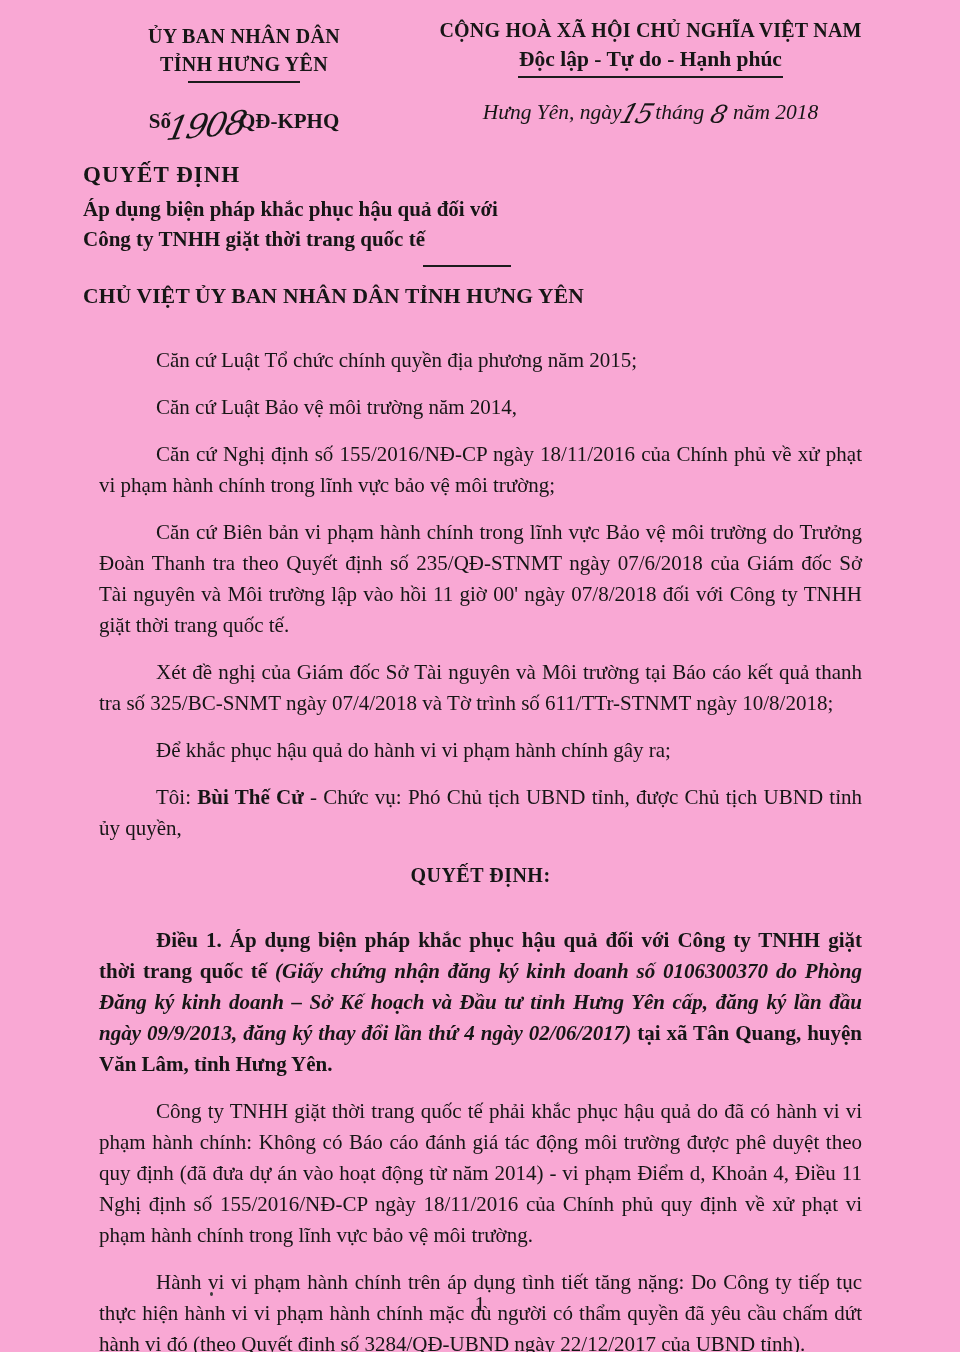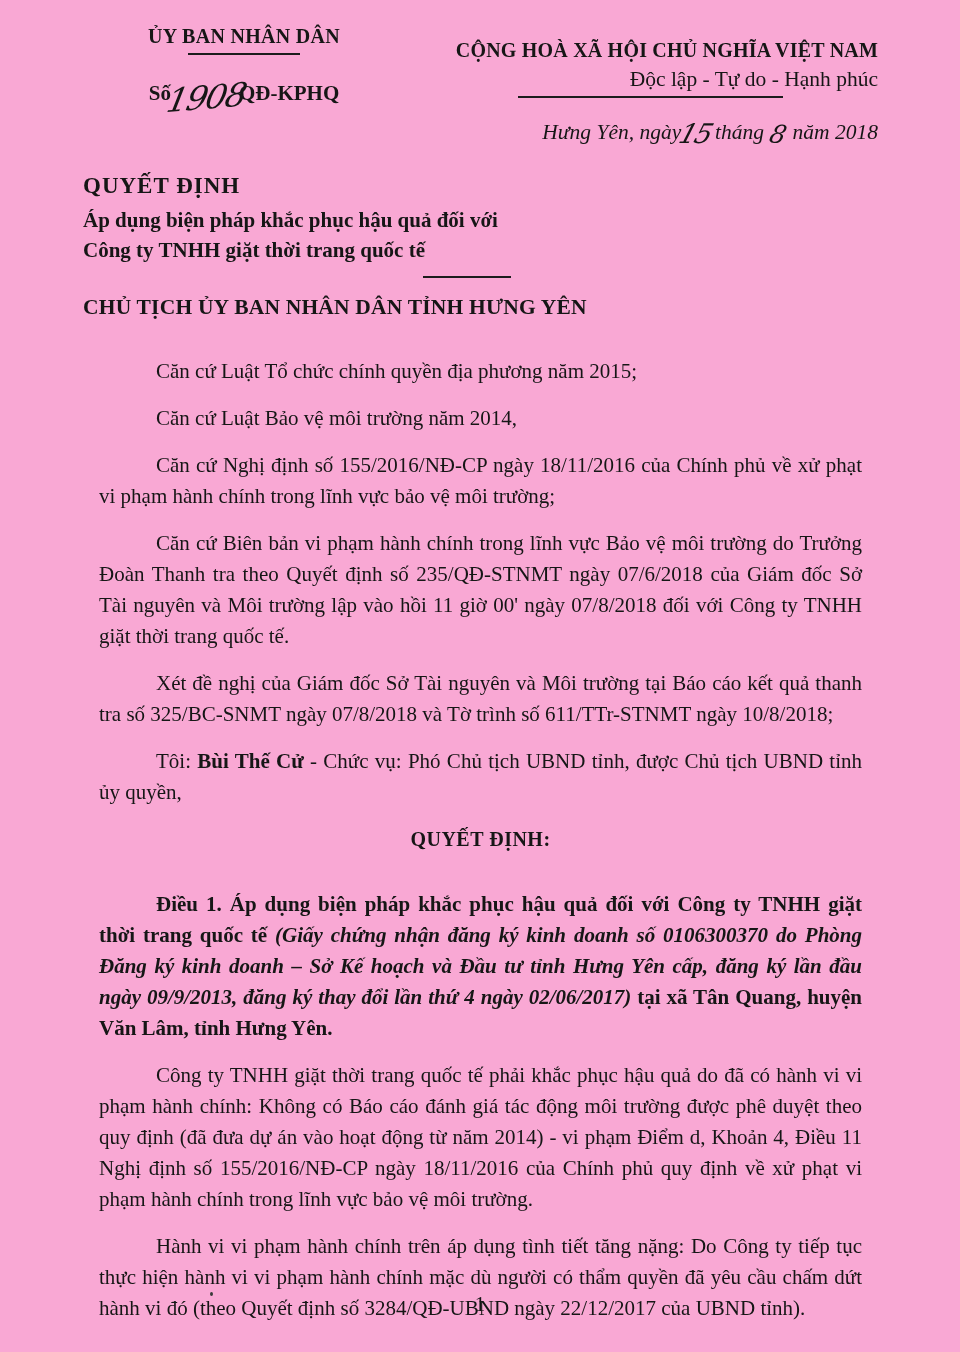--- a/index.html
+++ b/index.html
@@ -5,25 +5,25 @@
   html,body{margin:0;padding:0;background:#fff;}
   .page{
     width:960px;height:1352px;position:relative;overflow:hidden;
     background:#f9a8d4;color:#161616;box-sizing:border-box;
     padding:16px 82px 0 83px;
     font-family:"Liberation Serif","DejaVu Serif",serif;
   }
   
   .header{display:flex;justify-content:space-between;align-items:flex-start;}
   .hdr-left{width:322px;text-align:center;padding-top:6px;}
-  .hdr-right{width:455px;text-align:right;margin-top:20px;}
+  .hdr-right{width:455px;text-align:center;}
   .org-line{font-weight:bold;font-size:20px;line-height:28px;white-space:nowrap;letter-spacing:.3px;}
   .ul-left{width:112px;border-bottom:2px solid #1c1c1c;margin:3px auto 0;}
   .nation{font-weight:bold;font-size:20px;line-height:28px;white-space:nowrap;letter-spacing:.2px;}
-  .motto{font-weight:normal;font-size:21.5px;line-height:28px;margin-top:1px;white-space:nowrap;}
+  .motto{font-weight:bold;font-size:21.5px;line-height:28px;margin-top:1px;white-space:nowrap;}
   .ul-right{width:265px;border-bottom:2px solid #1c1c1c;margin:3px auto 0;}
   .doc-number{margin-top:26px;font-weight:bold;font-size:21px;white-space:nowrap;}
   .hand-num{
     display:inline-block;font-family:"DejaVu Serif",serif;font-style:italic;font-weight:normal;
     font-size:33px;line-height:10px;transform:skewX(-16deg) rotate(-5deg);
     vertical-align:-9px;margin:0 -5px 0 -3px;letter-spacing:-2px;
   }
   .date-line{margin-top:22px;font-style:italic;font-size:21.5px;white-space:nowrap;}
   .hand-day{display:inline-block;font-family:"DejaVu Serif",serif;font-style:italic;font-size:27px;
     transform:skewX(-17deg);vertical-align:-4px;line-height:10px;letter-spacing:-2px;margin:0 -1px;}
@@ -46,45 +46,47 @@
   b,i{font-family:inherit;}
 </style>
 </head>
 <body>
 
 <div class="page">
 
   <div class="header">
     <div class="hdr-left">
       <div class="org-line">ỦY BAN NHÂN DÂN</div>
+      <div class="org-line">TỈNH HƯNG YÊN</div>
       <div class="ul-left"></div>
       <div class="doc-number"><span>Số</span><span class="hand-num">1908</span><span>QĐ-KPHQ</span></div>
     </div>
     <div class="hdr-right">
       <div class="nation">CỘNG HOÀ XÃ HỘI CHỦ NGHĨA VIỆT NAM</div>
       <div class="motto">Độc lập - Tự do - Hạnh phúc</div>
       <div class="ul-right"></div>
       <div class="date-line"><span>Hưng Yên, ngày</span><span class="hand-day">15</span> <span>tháng</span> <span class="hand-month">8</span> <span>năm 2018</span></div>
     </div>
   </div>
 
   <div class="title-block">
     <div class="title-main">QUYẾT ĐỊNH</div>
     <div class="title-sub">Áp dụng biện pháp khắc phục hậu quả đối với</div>
     <div class="title-sub" style="margin-top:0;">Công ty TNHH giặt thời trang quốc tế</div>
     <div class="title-divider"></div>
-    <div class="authority">CHỦ TỊCH ỦY BAN NHÂN DÂN TỈNH HƯNG YÊN</div>
+    <div class="authority">CHỦ VIỆT ỦY BAN NHÂN DÂN TỈNH HƯNG YÊN</div>
   </div>
 
   <div class="body-text">
     <p class="para">Căn cứ Luật Tổ chức chính quyền địa phương năm 2015;</p>
     <p class="para">Căn cứ Luật Bảo vệ môi trường năm 2014,</p>
     <p class="para">Căn cứ Nghị định số 155/2016/NĐ-CP ngày 18/11/2016 của Chính phủ về xử phạt vi phạm hành chính trong lĩnh vực bảo vệ môi trường;</p>
     <p class="para">Căn cứ Biên bản vi phạm hành chính trong lĩnh vực Bảo vệ môi trường do Trưởng Đoàn Thanh tra theo Quyết định số 235/QĐ-STNMT ngày 07/6/2018 của Giám đốc Sở Tài nguyên và Môi trường lập vào hồi 11 giờ 00' ngày 07/8/2018 đối với Công ty TNHH giặt thời trang quốc tế.</p>
-    <p class="para">Xét đề nghị của Giám đốc Sở Tài nguyên và Môi trường tại Báo cáo kết quả thanh tra số 325/BC-SNMT ngày 07/8/2018 và Tờ trình số 611/TTr-STNMT ngày 10/8/2018;</p>
+    <p class="para">Xét đề nghị của Giám đốc Sở Tài nguyên và Môi trường tại Báo cáo kết quả thanh tra số 325/BC-SNMT ngày 07/4/2018 và Tờ trình số 611/TTr-STNMT ngày 10/8/2018;</p>
+    <p class="para">Để khắc phục hậu quả do hành vi vi phạm hành chính gây ra;</p>
     <p class="para"><span>Tôi: </span><b>Bùi Thế Cử</b><span> - Chức vụ: Phó Chủ tịch UBND tỉnh, được Chủ tịch UBND tỉnh ủy quyền,</span></p>
     <p class="para decision-heading">QUYẾT ĐỊNH:</p>
     <p class="para after-heading"><b>Điều 1.</b><span> Áp dụng biện pháp khắc phục hậu quả đối với Công ty TNHH giặt thời trang quốc tế </span><i>(Giấy chứng nhận đăng ký kinh doanh số 0106300370 do Phòng Đăng ký kinh doanh – Sở Kế hoạch và Đầu tư tỉnh Hưng Yên cấp, đăng ký lần đầu ngày 09/9/2013, đăng ký thay đổi lần thứ 4 ngày 02/06/2017)</i><span> tại xã Tân Quang, huyện Văn Lâm, tỉnh Hưng Yên.</span></p>
     <p class="para">Công ty TNHH giặt thời trang quốc tế phải khắc phục hậu quả do đã có hành vi vi phạm hành chính: Không có Báo cáo đánh giá tác động môi trường được phê duyệt theo quy định (đã đưa dự án vào hoạt động từ năm 2014) - vi phạm Điểm d, Khoản 4, Điều 11 Nghị định số 155/2016/NĐ-CP ngày 18/11/2016 của Chính phủ quy định về xử phạt vi phạm hành chính trong lĩnh vực bảo vệ môi trường.</p>
     <p class="para">Hành vi vi phạm hành chính trên áp dụng tình tiết tăng nặng: Do Công ty tiếp tục thực hiện hành vi vi phạm hành chính mặc dù người có thẩm quyền đã yêu cầu chấm dứt hành vi đó (theo Quyết định số 3284/QĐ-UBND ngày 22/12/2017 của UBND tỉnh).</p>
   </div>
 
   <div class="dot-mark"></div>
   <div class="page-number">1</div>
 

